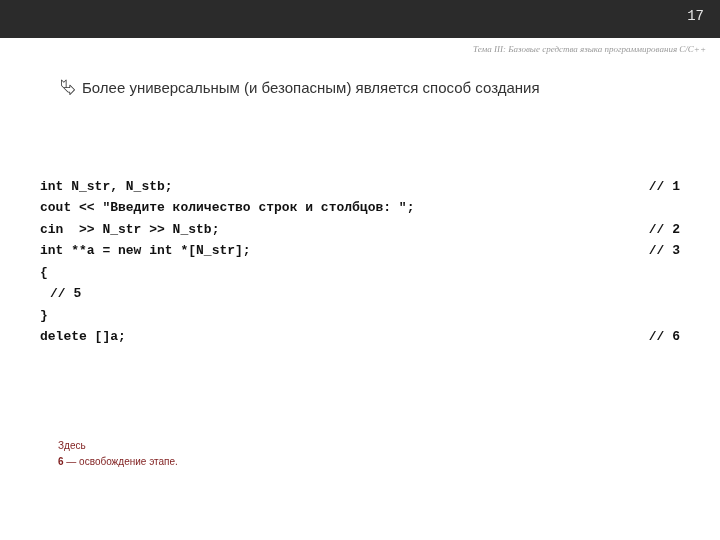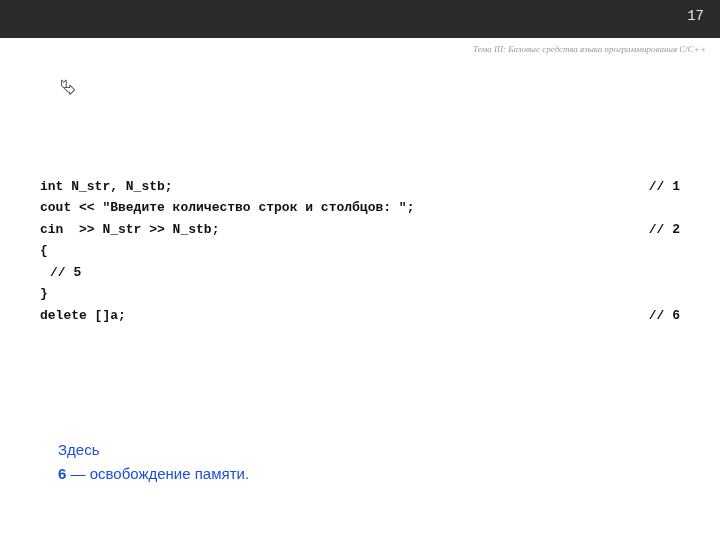--- a/index.html
+++ b/index.html
@@ -66,47 +66,48 @@
     display: flex;
     justify-content: space-between;
     white-space: pre;
   }
   .code-left { text-align: left; }
   .code-right { text-align: right; padding-left: 10px; }
   .footer {
     position: absolute;
     top: 438px;
     left: 58px;
-    font-size: 15px;
-    color: #1d4ed8;
+    font-size: 10px;
+    color: #7f1d1d;
     line-height: 1.6;
   }
   .footer .bold { font-weight: bold; }
 </style>
 </head>
 <body>
 
 <div class="topbar"></div>
 <div class="pagenum">17</div>
 <div class="subtitle">Тема III: Базовые средства языка программирования C/C++</div>
 
 <div class="intro">
   <span class="bullet">⮱</span>
-  <br>
+  <span>Более универсальным (и безопасным) является способ создания</span><br>
 </div>
 
 <div class="code">
   <div class="code-line"><span class="code-left">int N_str, N_stb;</span><span class="code-right">// 1</span></div>
   <div class="code-line"><span class="code-left">cout &lt;&lt; "Введите количество строк и столбцов: ";</span><span class="code-right"></span></div>
   <div class="code-line"><span class="code-left">cin  &gt;&gt; N_str &gt;&gt; N_stb;</span><span class="code-right">// 2</span></div>
+  <div class="code-line"><span class="code-left">int **a = new int *[N_str];</span><span class="code-right">// 3</span></div>
   <div class="code-line"><span class="code-left">{</span><span class="code-right"></span></div>
   <div class="code-line"><span class="code-right">// 5</span></div>
   <div class="code-line"><span class="code-right"></span></div>
   <div class="code-line"><span class="code-left">}</span><span class="code-right"></span></div>
   <div class="code-line"><span class="code-left">delete []a;</span><span class="code-right">// 6</span></div>
 </div>
 
 <div class="footer">
   <div>Здесь</div>
   <div>
-    <span class="bold">6</span><span> — освобождение памяти.</span>
+    <span class="bold">6</span><span> — освобождение этапе.</span>
   </div>
 </div>
 
 </body></html>

